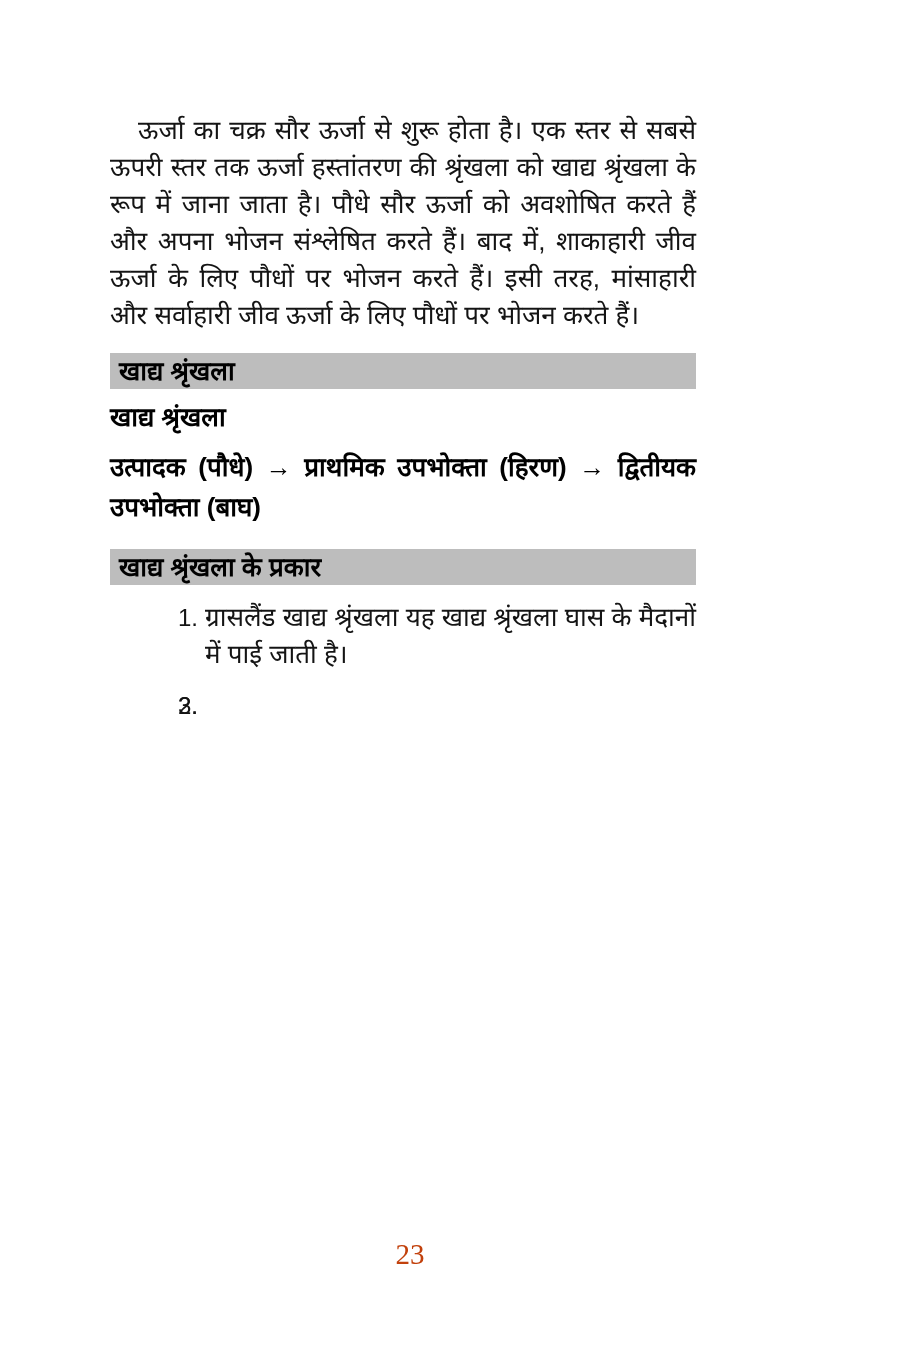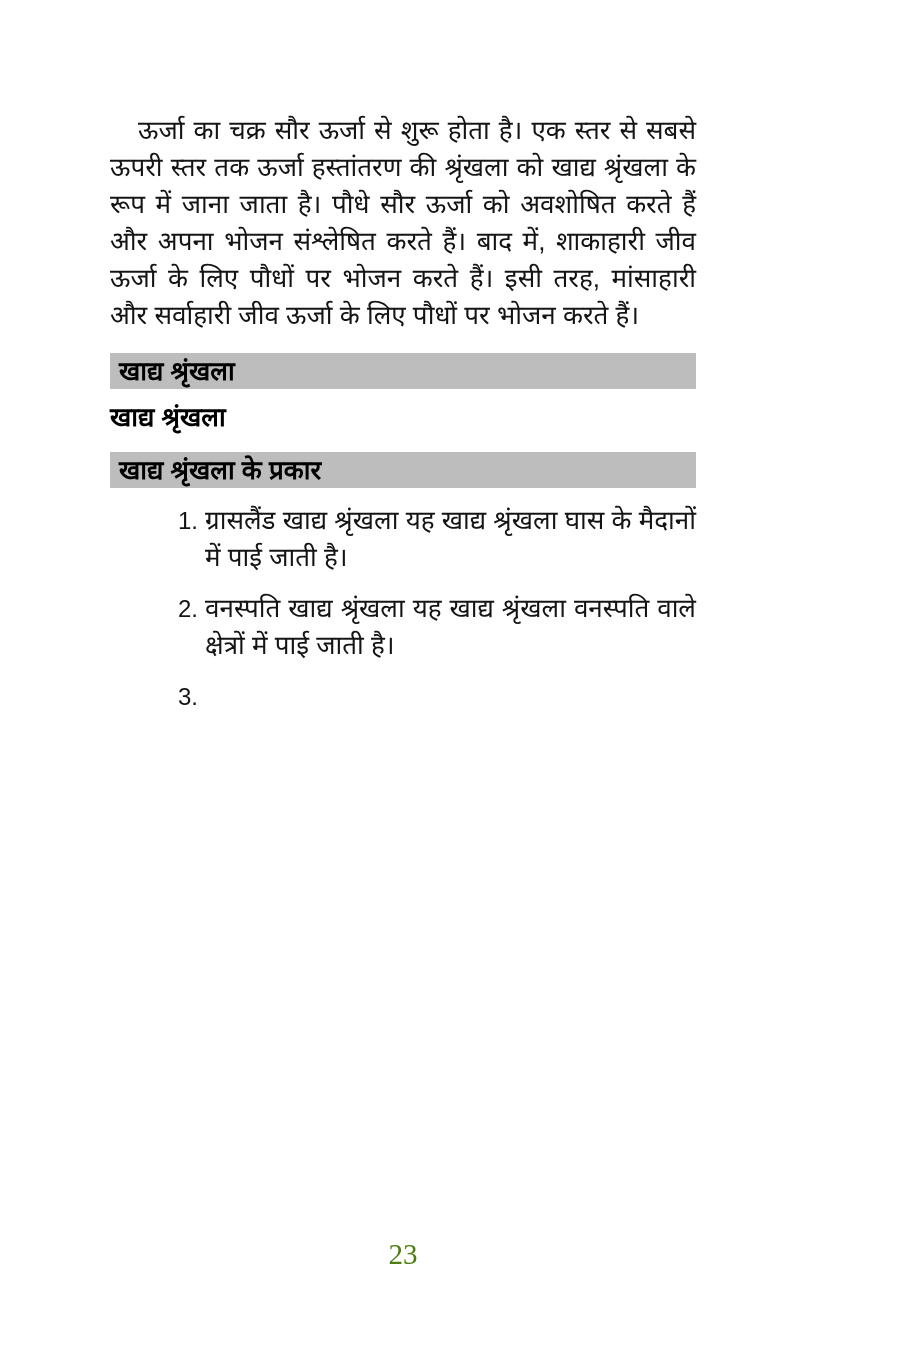--- a/index.html
+++ b/index.html
@@ -50,21 +50,21 @@
   }
   .para-3 { margin-top: 13px; }
   .chain-line {
     margin-top: 11px;
     font-size: 26px;
     line-height: 40px;
     font-weight: bold;
     text-align: justify;
     color: #000000;
   }
-  .bar-3 { margin-top: 16px; }
+  .bar-3 { margin-top: 22px; }
 
   .types-list {
     margin-top: 14px;
     list-style: none;
   }
   .types-list li {
     position: relative;
     margin-left: 68px;   
     padding-left: 27px;  
     font-size: 26px;
@@ -80,54 +80,54 @@
     width: 27px;
     font-size: 24px;
     line-height: 38px;
     text-align: left;
     color: #141414;
   }
 
   .page-number {
     position: absolute;
     top: 1238px;
-    left: 1px;
+    left: 8px;
     width: 100%;
     text-align: center;
     font-family: "Liberation Serif", "DejaVu Serif", serif;
     font-size: 29px;
-    color: #4d7c0f;
+    color: #c2410c;
   }
 </style>
 </head>
 <body>
 
 <div class="page">
   <div class="content">
 
     <p class="body-text indent intro">ऊर्जा का चक्र सौर ऊर्जा से शुरू होता है। एक स्तर से सबसे ऊपरी स्तर तक ऊर्जा हस्तांतरण की श्रृंखला को खाद्य श्रृंखला के रूप में जाना जाता है। पौधे सौर ऊर्जा को अवशोषित करते हैं और अपना भोजन संश्लेषित करते हैं। बाद में, शाकाहारी जीव ऊर्जा के लिए पौधों पर भोजन करते हैं। इसी तरह, मांसाहारी और सर्वाहारी जीव ऊर्जा के लिए पौधों पर भोजन करते हैं।</p>
 
     <div class="bar-heading bar-1">खाद्य श्रृंखला</div>
 
 
 
     <div class="sub-heading">खाद्य श्रृंखला</div>
 
 
+    <p class="chain-line">उत्पादक (पौधे) → प्राथमिक उपभोक्ता (हिरण) → द्वितीयक उपभोक्ता (बाघ)</p>
 
     <div class="bar-heading bar-3">खाद्य श्रृंखला के प्रकार</div>
 
     <ol class="types-list">
       <li>
         <span class="num">1.</span>
         <span>ग्रासलैंड खाद्य श्रृंखला यह खाद्य श्रृंखला घास के मैदानों में पाई जाती है।</span>
       </li>
       <li>
         <span class="num">2.</span>
-        <span>वनस्पति खाद्य श्रृंखला यह खाद्य श्रृंखला वनस्पति वाले क्षेत्रों में पाई जाती है।</span>
       </li>
       <li>
         <span class="num">3.</span>
       </li>
     </ol>
 
   </div>
 
   <div class="page-number">23</div>
 </div>

